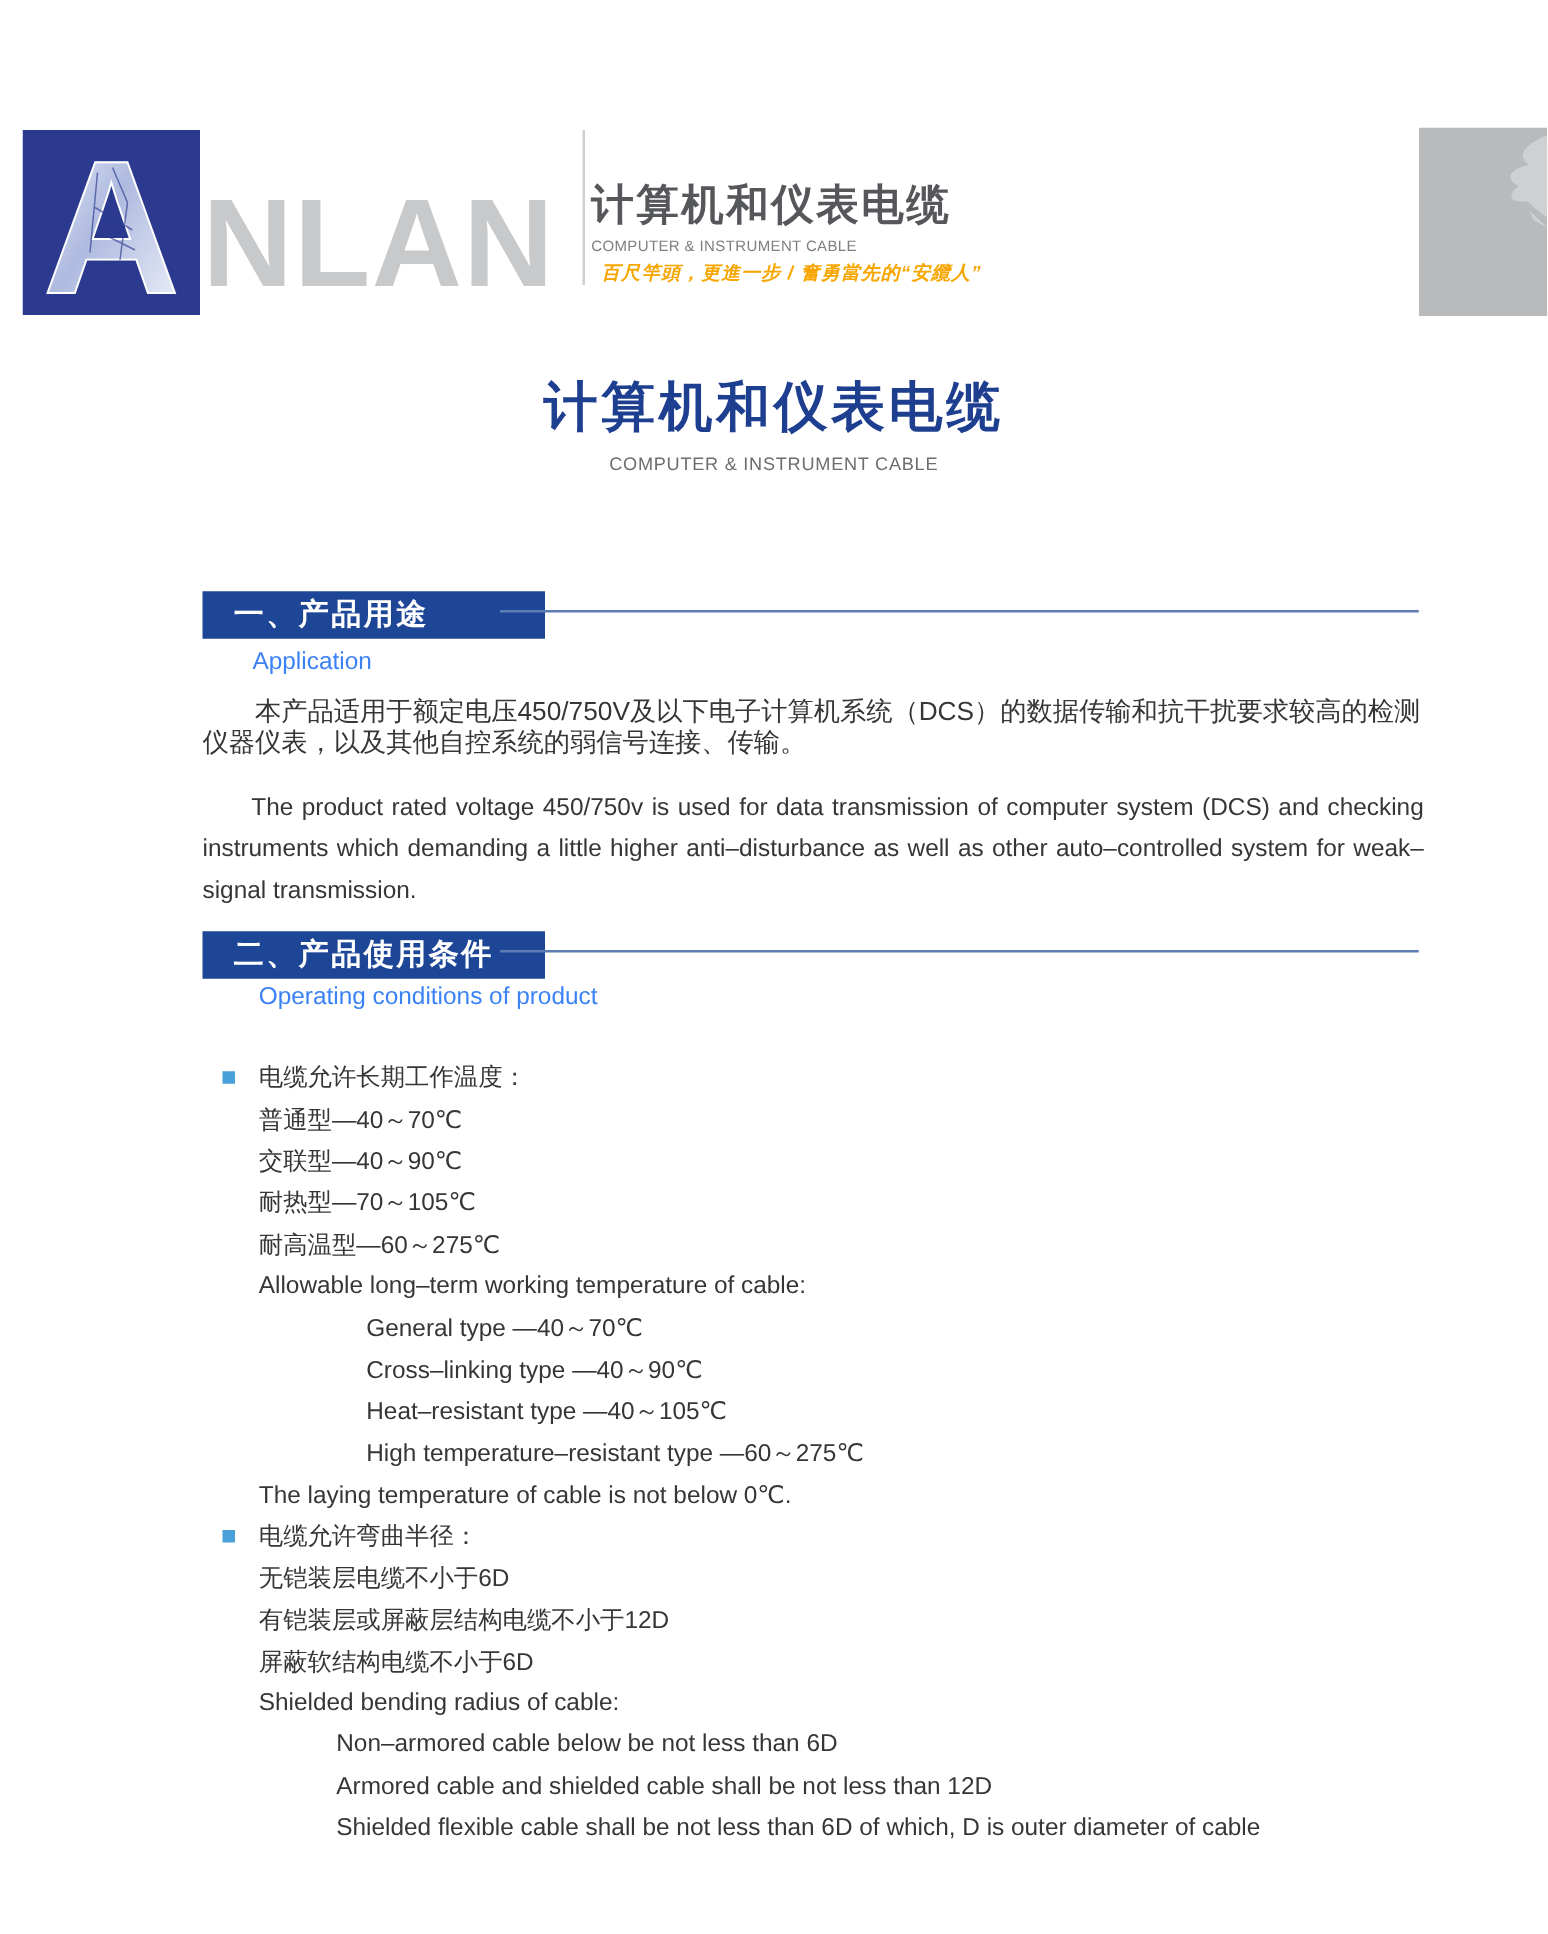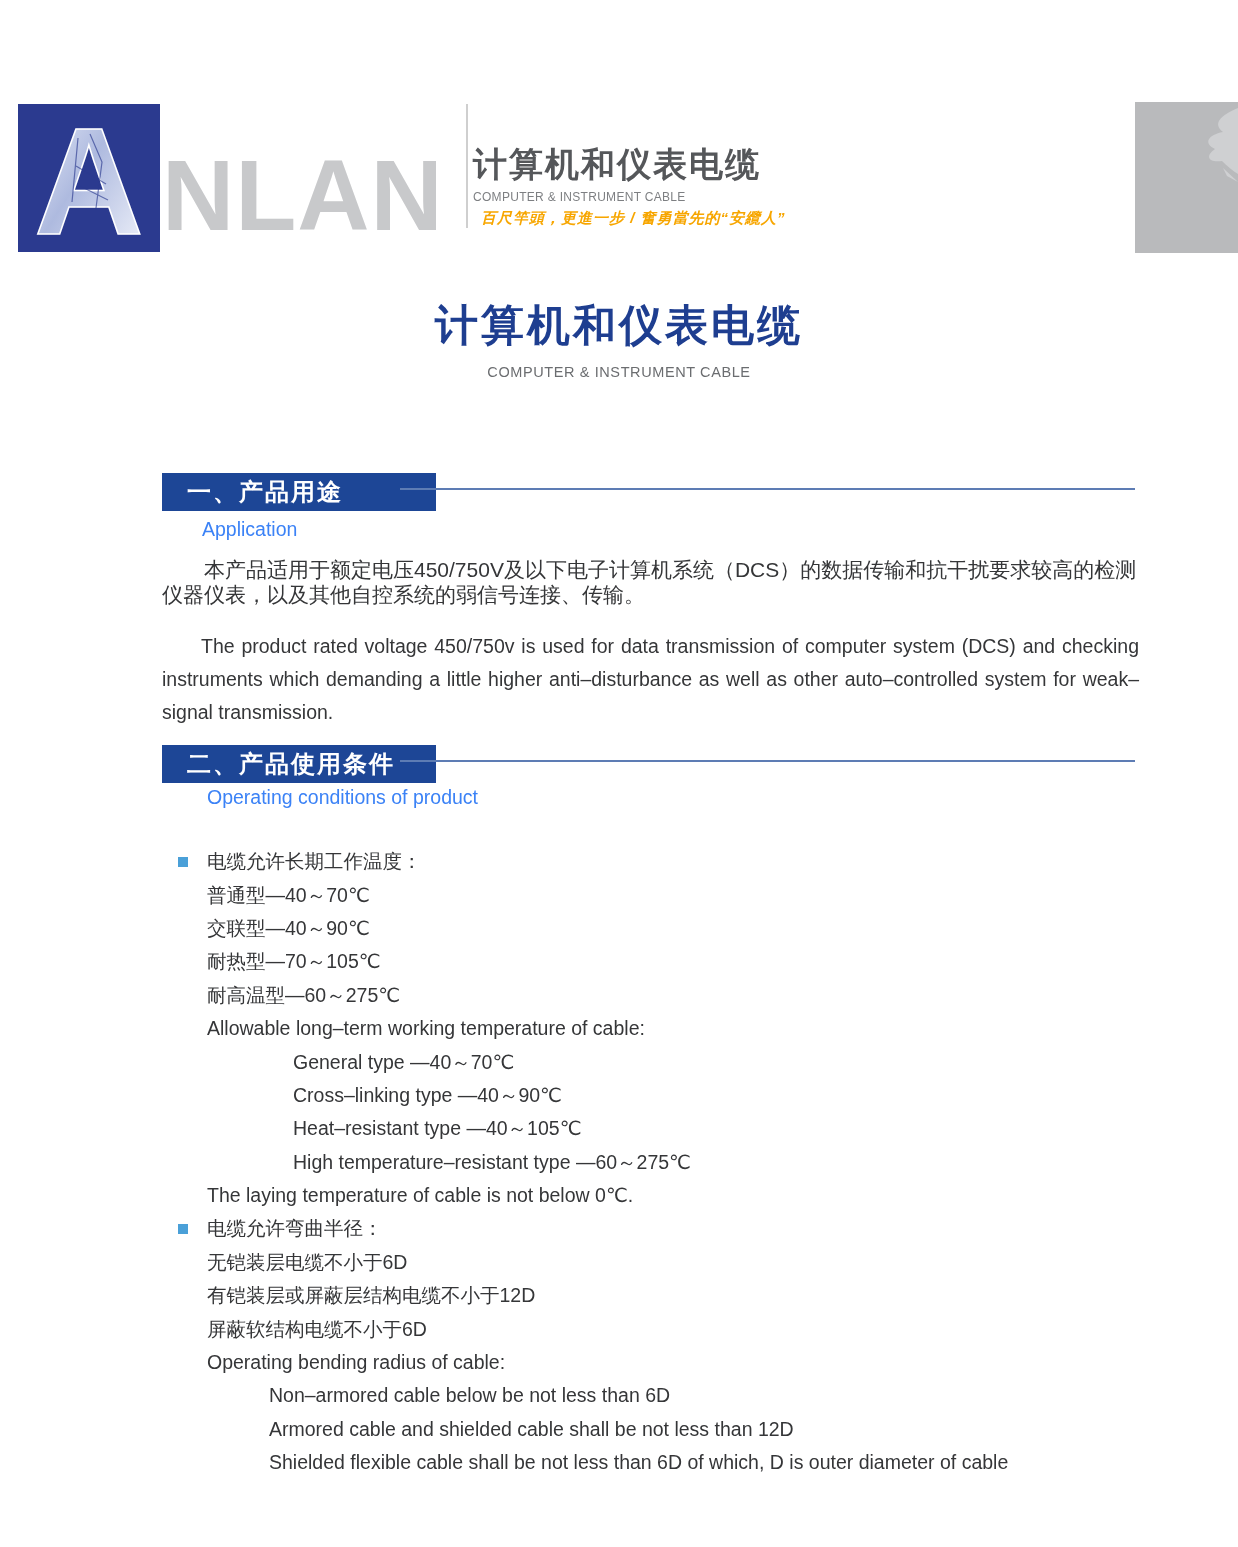--- a/index.html
+++ b/index.html
@@ -157,21 +157,21 @@
         <div class="cond-row plain">
           <span>无铠装层电缆不小于6D</span>
         </div>
         <div class="cond-row plain">
           <span>有铠装层或屏蔽层结构电缆不小于12D</span>
         </div>
         <div class="cond-row plain">
           <span>屏蔽软结构电缆不小于6D</span>
         </div>
         <div class="cond-row plain">
-          <span>Operating bending radius of cable:</span>
+          <span>Shielded bending radius of cable:</span>
         </div>
         <div class="cond-row indent">
           <span>Non–armored cable below be not less than 6D</span>
         </div>
         <div class="cond-row indent">
           <span>Armored cable and shielded cable shall be not less than 12D</span>
         </div>
         <div class="cond-row indent">
           <span>Shielded flexible cable shall be not less than 6D of which, D is outer diameter of cable</span>
         </div>

